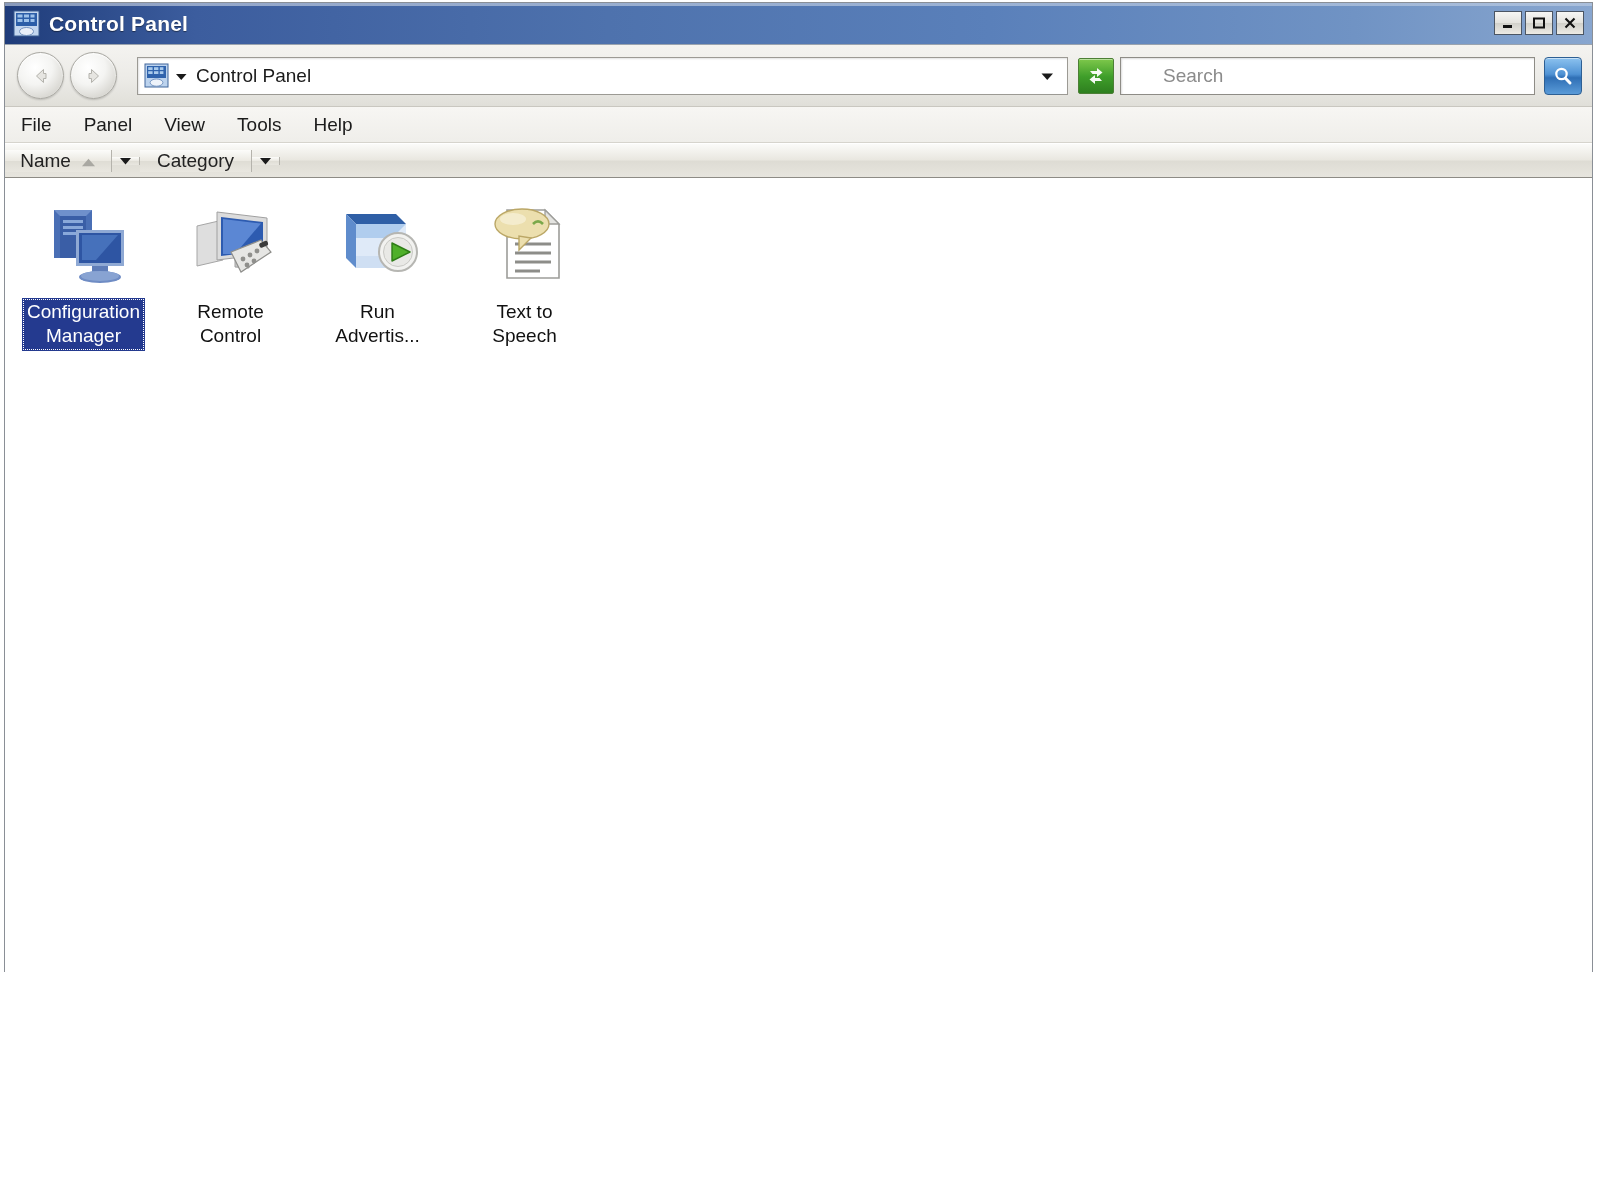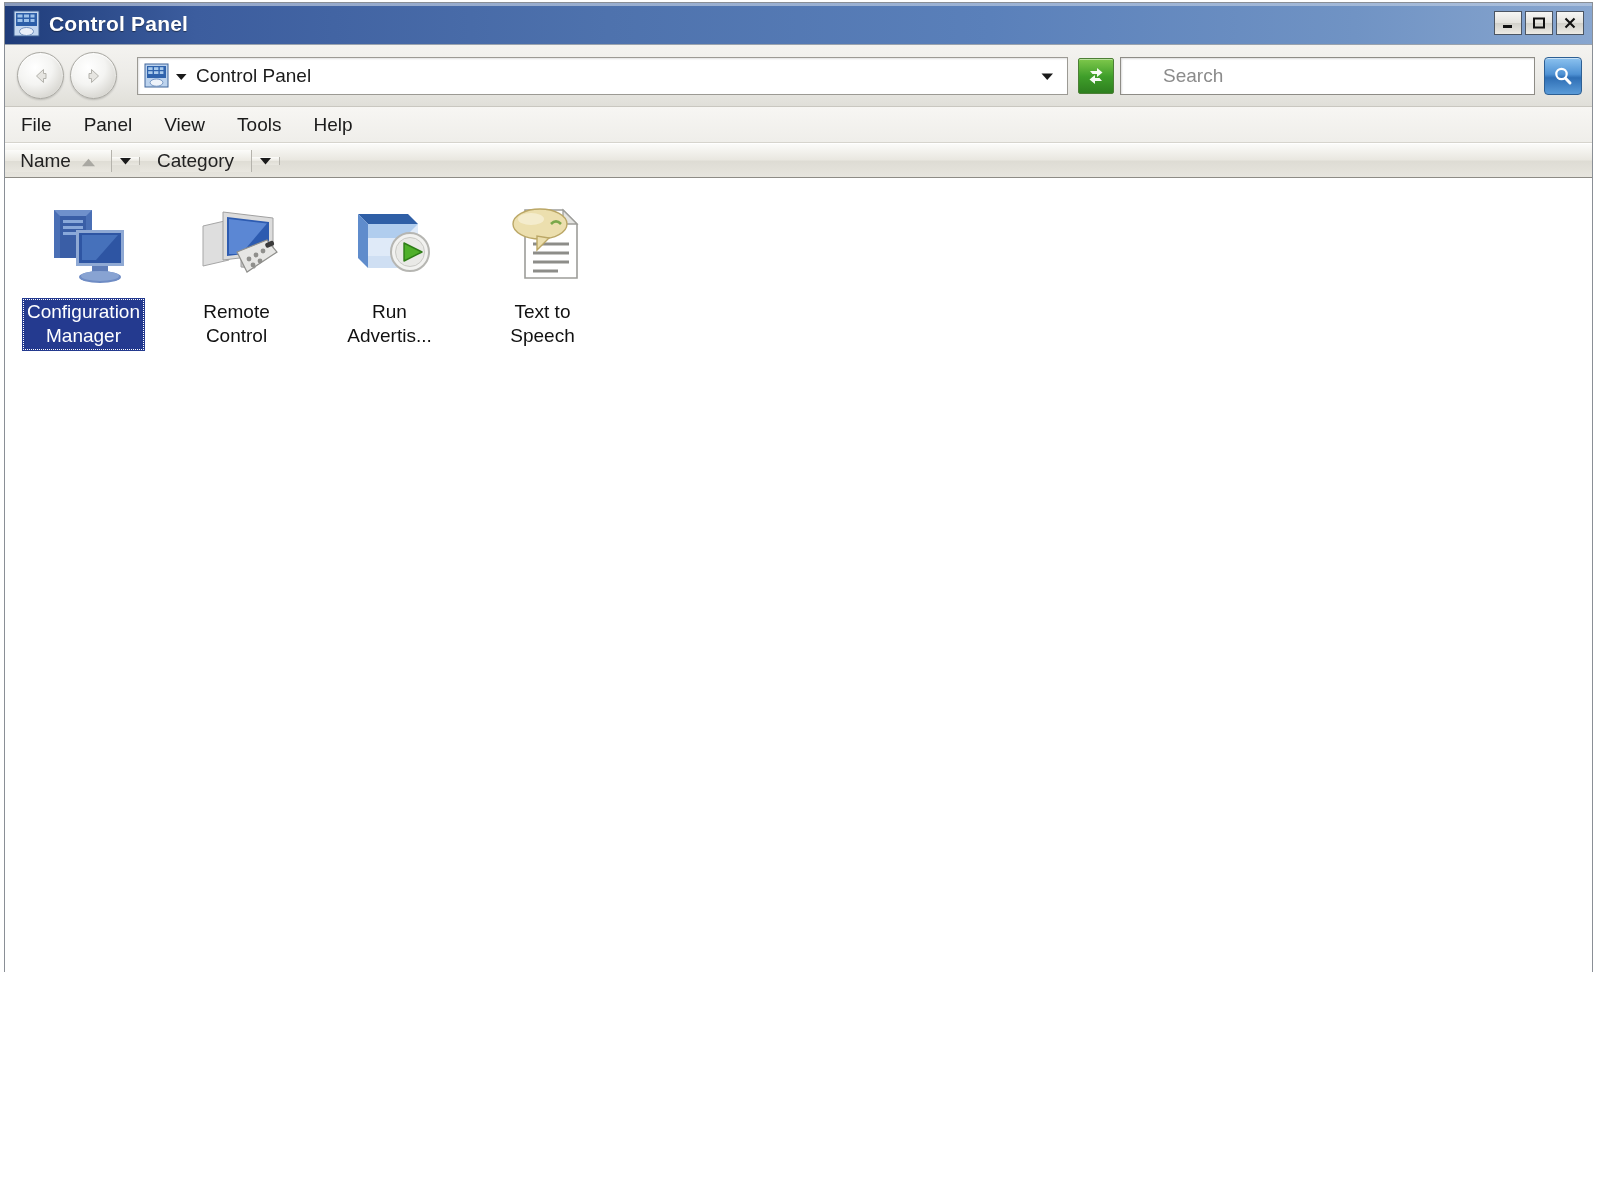--- a/index.html
+++ b/index.html
@@ -293,21 +293,21 @@
     background: linear-gradient(to bottom, #fcfcfa 0%, #e9e7e0 48%, #dedcd4 52%, #e7e5de 100%);
   }
 
   .icon-grid {
     flex: 1 1 auto;
     position: relative;
     background: #ffffff;
     padding: 14px 0 0 6px;
     display: flex;
     align-items: flex-start;
-    gap: 8px;
+    gap: 2px;
   }
   .cp-item {
     width: 145px;
     display: flex;
     flex-direction: column;
     align-items: center;
     cursor: default;
     padding-top: 4px;
   }
   .cp-icon {

